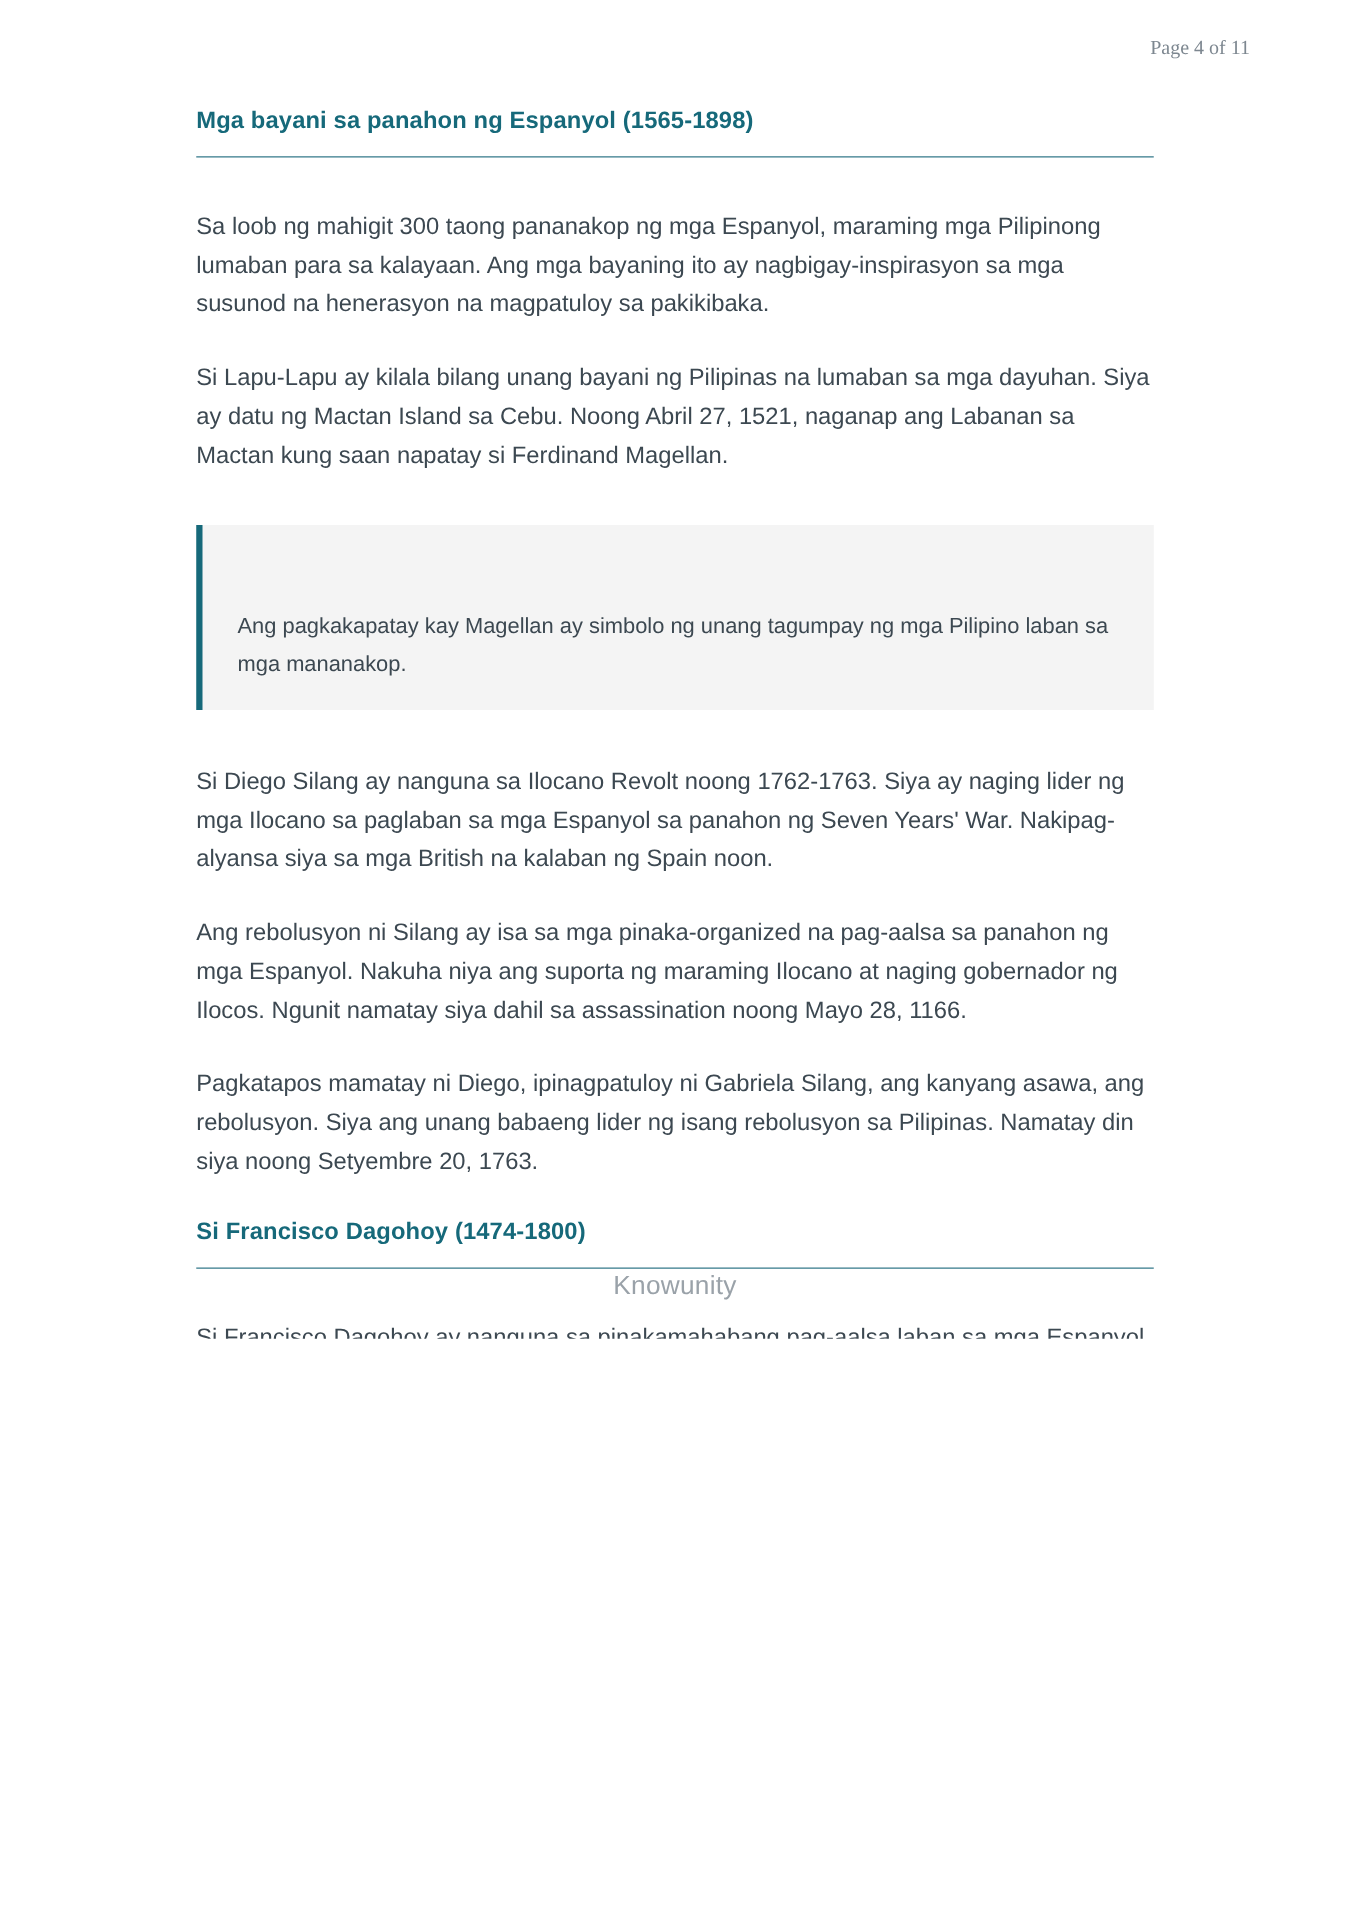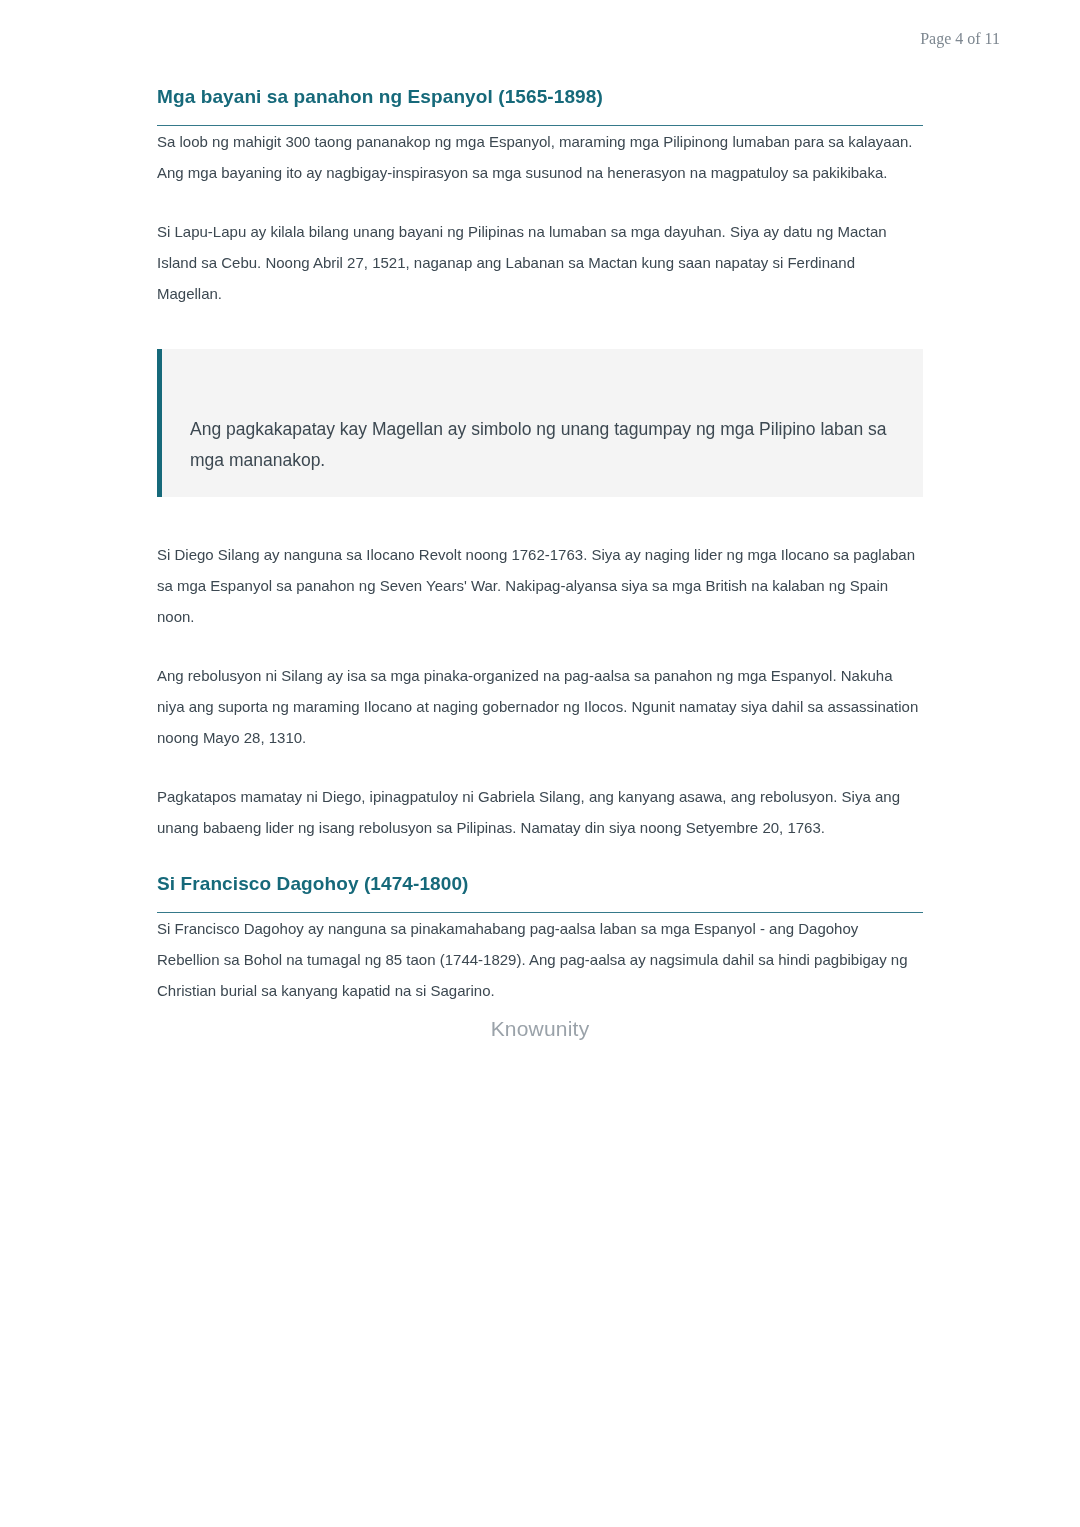--- a/index.html
+++ b/index.html
@@ -30,25 +30,26 @@
   }
   .section-title {
     color: var(--heading, #16697a);
     font-size: 19px;
     line-height: 26px;
     font-weight: 700;
     letter-spacing: 0.1px;
     padding-bottom: 15px;
     border-bottom: 1px solid var(--rule, #35798a);
     margin-top: 16px;
+    margin-bottom: 40px;
   }
   .section-title.first { margin-top: 0; }
   .body-text {
     color: var(--text, #3c4851);
-    font-size: 15px;
+    font-size: 19px;
     line-height: 31px;
     margin-bottom: 28px;
   }
   .quote {
     background: var(--quote-bg, #f4f4f4);
     border-left: 5px solid var(--heading, #16697a);
     padding: 21px 30px 21px 28px;
     margin: 40px 0 42px 0;
   }
   .quote-text {
@@ -87,21 +88,21 @@
     <p class="body-text">Si Lapu-Lapu ay kilala bilang unang bayani ng Pilipinas na lumaban sa mga dayuhan. Siya ay datu ng Mactan Island sa Cebu. Noong Abril 27, 1521, naganap ang Labanan sa Mactan kung saan napatay si Ferdinand Magellan.</p>
 
     <div class="quote">
       <p class="quote-text">Ang pagkakapatay kay Magellan ay simbolo ng unang tagumpay ng mga Pilipino laban sa mga mananakop.</p>
     </div>
 
 
 
     <p class="body-text">Si Diego Silang ay nanguna sa Ilocano Revolt noong 1762-1763. Siya ay naging lider ng mga Ilocano sa paglaban sa mga Espanyol sa panahon ng Seven Years' War. Nakipag-alyansa siya sa mga British na kalaban ng Spain noon.</p>
 
-    <p class="body-text">Ang rebolusyon ni Silang ay isa sa mga pinaka-organized na pag-aalsa sa panahon ng mga Espanyol. Nakuha niya ang suporta ng maraming Ilocano at naging gobernador ng Ilocos. Ngunit namatay siya dahil sa assassination noong Mayo 28, 1310.</p>
+    <p class="body-text">Ang rebolusyon ni Silang ay isa sa mga pinaka-organized na pag-aalsa sa panahon ng mga Espanyol. Nakuha niya ang suporta ng maraming Ilocano at naging gobernador ng Ilocos. Ngunit namatay siya dahil sa assassination noong Mayo 28, 1166.</p>
 
     <p class="body-text">Pagkatapos mamatay ni Diego, ipinagpatuloy ni Gabriela Silang, ang kanyang asawa, ang rebolusyon. Siya ang unang babaeng lider ng isang rebolusyon sa Pilipinas. Namatay din siya noong Setyembre 20, 1763.</p>
 
     <h2 class="section-title">Si Francisco Dagohoy (1474-1800)</h2>
 
     <p class="body-text">Si Francisco Dagohoy ay nanguna sa pinakamahabang pag-aalsa laban sa mga Espanyol - ang Dagohoy Rebellion sa Bohol na tumagal ng 85 taon (1744-1829). Ang pag-aalsa ay nagsimula dahil sa hindi pagbibigay ng Christian burial sa kanyang kapatid na si Sagarino.</p>
 
   </main>
 
   <footer class="footer">

